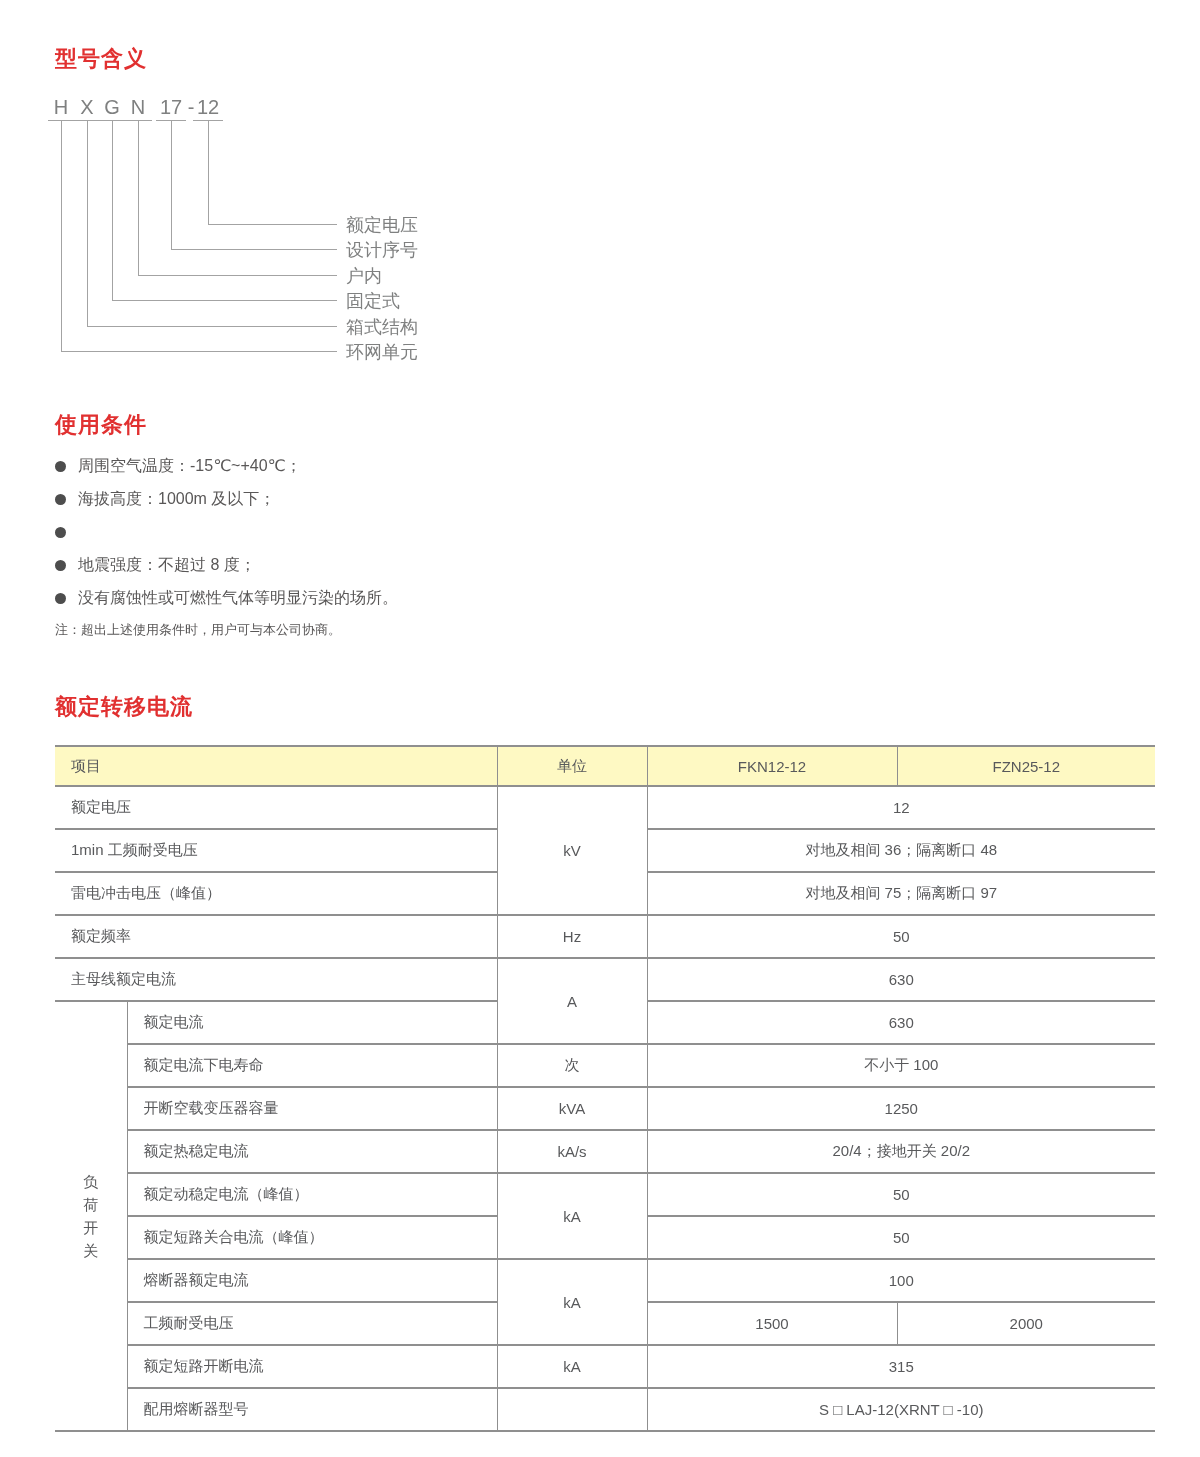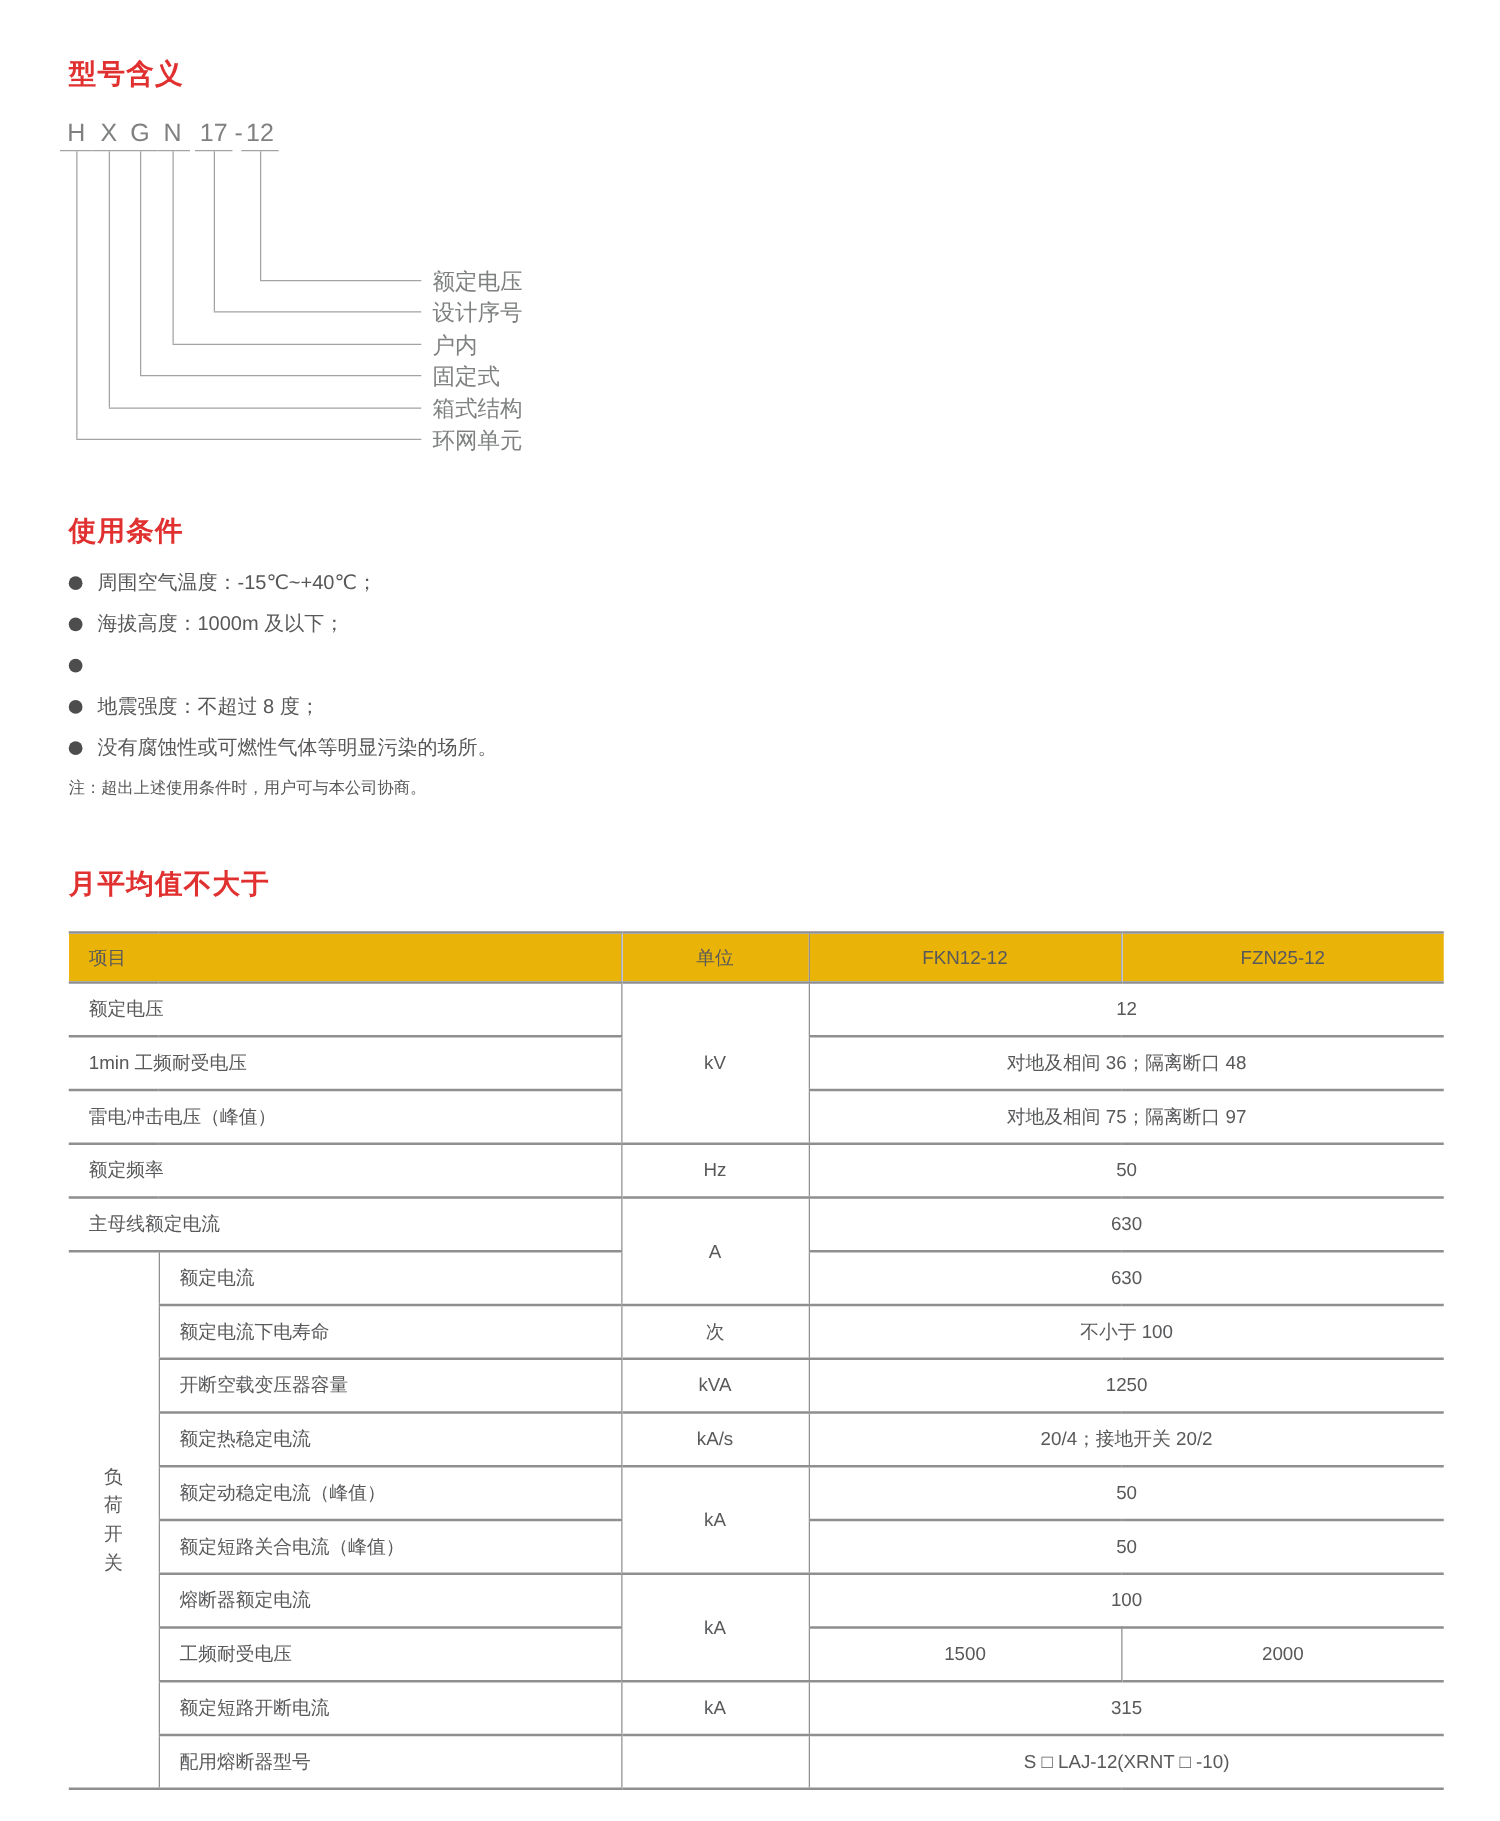--- a/index.html
+++ b/index.html
@@ -95,21 +95,21 @@
     border: 1px solid #8f8f8f;
     border-top-width: 2px;
     border-bottom-width: 2px;
     height: 41px;
     text-align: center;
     vertical-align: middle;
     padding: 0;
     overflow: hidden;
   }
   #params-table tr.hdr td {
-    background: #eab308;
+    background: #fef9c3;
     height: 38px;
   }
   #params-table td.c-item {
     text-align: left;
     padding-left: 16px;
   }
   #params-table td.edge-l { border-left: 0; }
   #params-table td.edge-r { border-right: 0; }
   #params-table td.c-group { vertical-align: middle; }
   .group-vert {
@@ -184,21 +184,21 @@
       <span class="bullet"></span>
       <span>地震强度：不超过 8 度；</span>
     </div>
     <div class="cond-item">
       <span class="bullet"></span>
       <span>没有腐蚀性或可燃性气体等明显污染的场所。</span>
     </div>
     <div class="cond-note">注：超出上述使用条件时，用户可与本公司协商。</div>
   </div>
 
-  <div class="sec-title" style="top:692px;">月平均值不大于</div>
+  <div class="sec-title" style="top:692px;">额定转移电流</div>
 
   <table id="params-table">
     <colgroup>
       <col style="width:72px;">
         <col style="width:370px;">
         <col style="width:150px;">
         <col style="width:250px;">
         <col style="width:258px;">
     </colgroup>
     <tbody>

